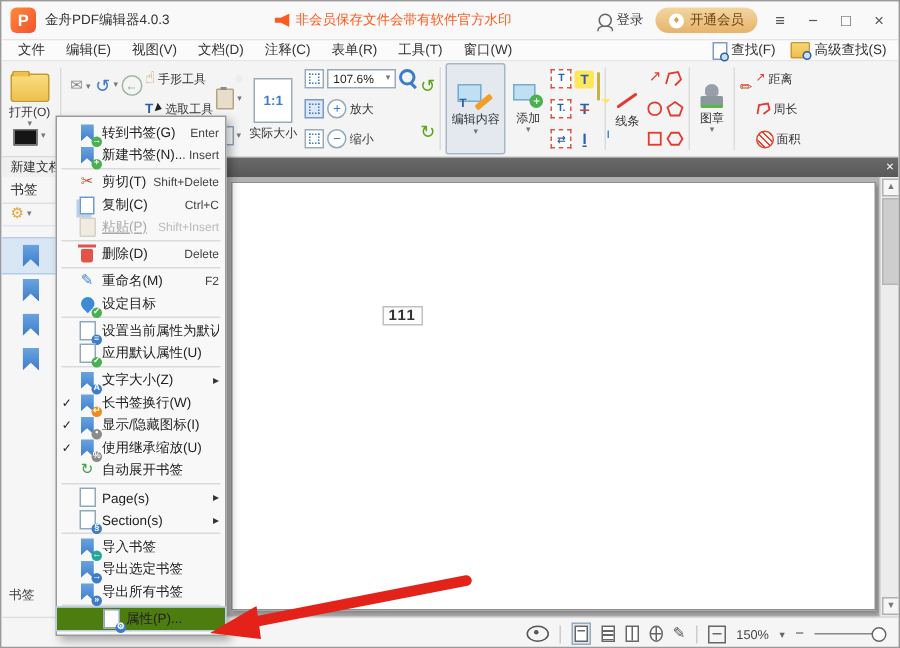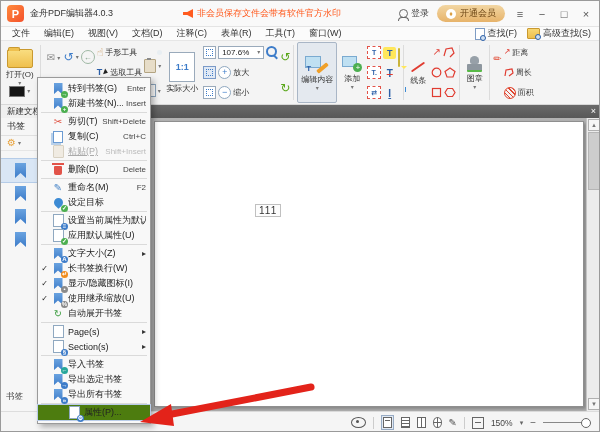--- a/index.html
+++ b/index.html
@@ -102,21 +102,21 @@
   .gearrow{display:flex;align-items:center;gap:2px;padding:2px 6px;border-bottom:1px solid #e6e6e6;}
   .gear{color:#e8a33d;font-size:10px;line-height:10px;}
   .bmlist{margin-top:8px;}
   .bmrow{height:23px;display:flex;align-items:center;padding-left:14px;}
   .bmrow.sel{background:#d9e6f5;outline:1px solid #b5cce8;}
   .bm{display:inline-block;width:9px;height:12px;background:linear-gradient(#6aa3e0,#3d7cc9);clip-path:polygon(0 0,100% 0,100% 100%,50% 66%,0 100%);}
   .bm.big{width:11px;height:15px;}
   .sbbottom{position:absolute;left:5px;bottom:8px;font-size:8.5px;color:#444;}
   .docarea{flex:1;background:#b2b2b2;position:relative;}
   .page{position:absolute;left:3px;top:3px;width:428px;height:284px;background:#fff;border:1px solid #8f8f8f;box-shadow:2px 2px 3px rgba(0,0,0,.25);}
-  .txtbox{position:absolute;left:100px;top:82px;border:1px solid #c0c0c0;background:#fdfdfd;padding:0 3px;font-size:10px;font-weight:normal;color:#333;letter-spacing:1px;}
+  .txtbox{position:absolute;left:100px;top:82px;border:1px solid #c0c0c0;background:#fdfdfd;padding:0 3px;font-size:10px;font-weight:bold;color:#333;letter-spacing:1px;}
   .scroll{position:absolute;right:0;top:0;width:13px;height:100%;background:#ececec;border-left:1px solid #c4c4c4;box-sizing:border-box;}
   .sarr{position:absolute;left:1px;width:10px;height:10px;border:1px solid #b0b0b0;background:#f6f6f6;color:#777;font-size:6px;line-height:10px;text-align:center;}
   .sarr.up{top:1px;} .sarr.dn{bottom:1px;}
   .sthumb{position:absolute;left:1px;top:14px;width:10px;height:56px;background:#cdcdcd;border:1px solid #b5b5b5;}
   
   .statusbar{height:22px;background:#f5f5f5;border-top:1px solid #ddd;display:flex;align-items:center;box-sizing:border-box;}
   .sb-right{margin-left:auto;display:flex;align-items:center;gap:7px;padding-right:10px;}
   .eye{width:13px;height:9px;border:1px solid #555;border-radius:50%;position:relative;}
   .eye::after{content:"";position:absolute;left:4px;top:2px;width:3px;height:3px;border-radius:50%;background:#555;}
   .vsep2{width:1px;height:12px;background:#ccc;}

